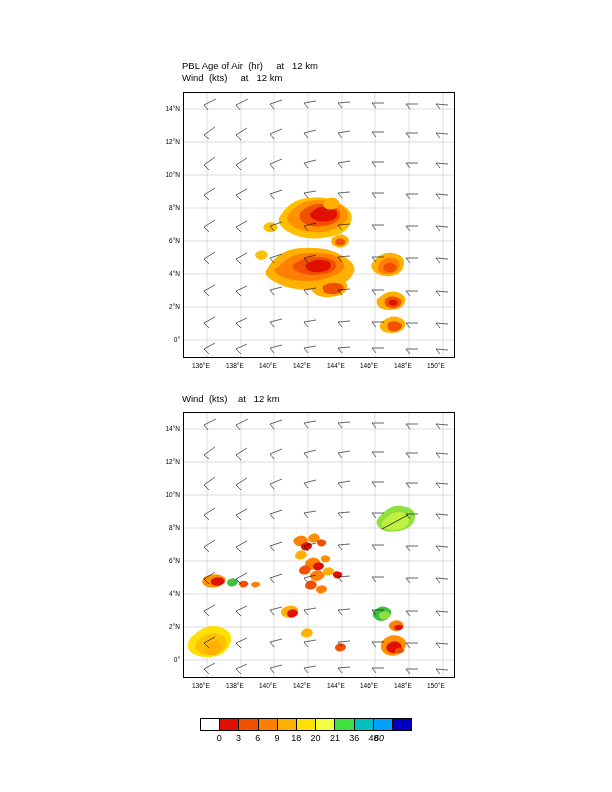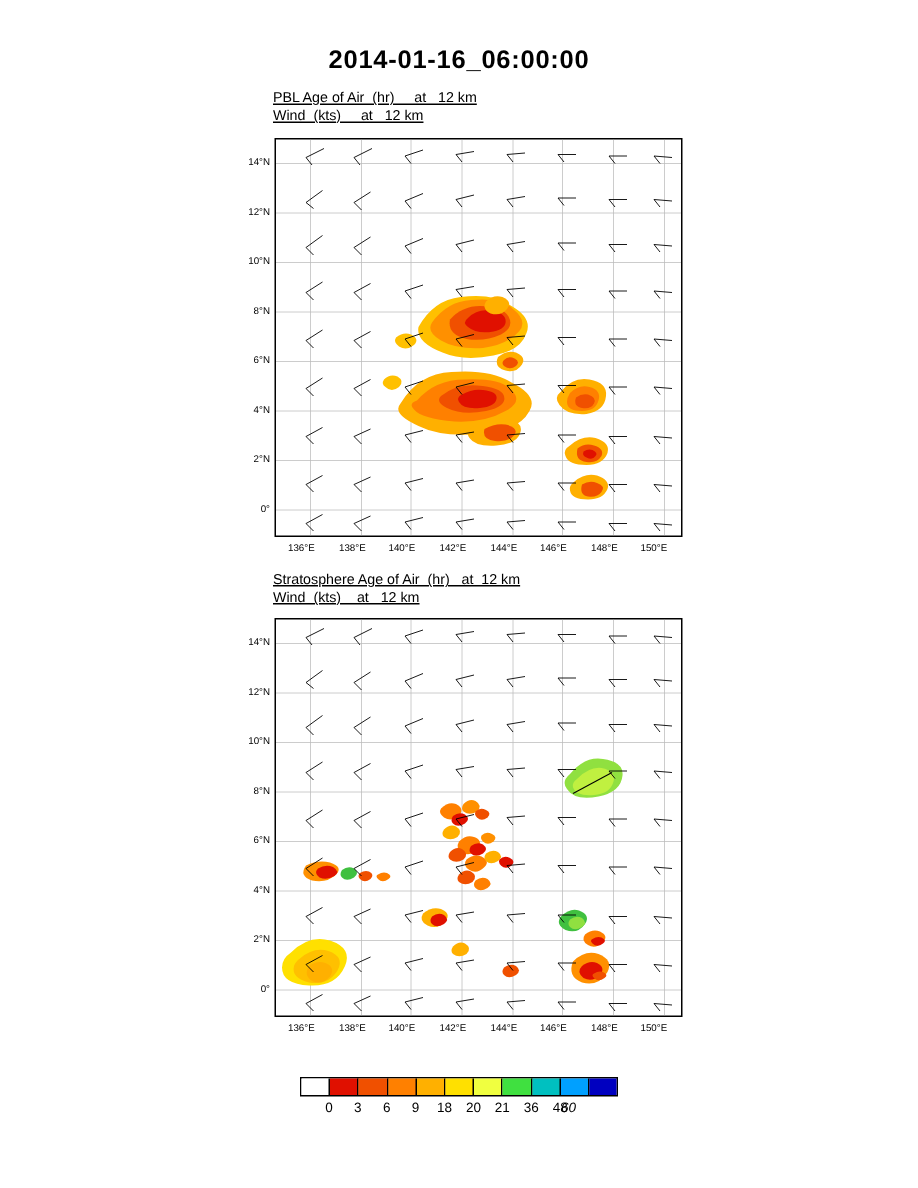--- a/index.html
+++ b/index.html
@@ -29,21 +29,20 @@
     text-align: center;
     font-size: 17px;
     font-weight: bold;
     letter-spacing: 0.5px;
   }
   .panel-caption {
     position: absolute;
     font-size: 9.5px;
     white-space: pre;
     line-height: 12px;
-    text-decoration: underline;
   }
   .panel {
     position: absolute;
     border: 1px solid #000000;
     box-sizing: border-box;
     background: #ffffff;
     overflow: hidden;
   }
   .panel svg {
     display: block;
@@ -92,21 +91,20 @@
     position: absolute;
     font-size: 9px;
     transform: translateX(-50%);
   }
 </style>
 </head>
 <body>
 
 <div id="page">
 
-  <div class="main-title">2014-01-16_06:00:00</div>
 
   <div class="panel-caption" style="left:182px; top:60px;">PBL Age of Air  (hr)     at   12 km</div>
   <div class="panel-caption" style="left:182px; top:72px;">Wind  (kts)     at   12 km</div>
 
   <div class="panel" id="panel1" style="left:183px; top:92px; width:272px; height:266px;">
     <svg width="270" height="264" viewBox="0 0 270 264" xmlns="http://www.w3.org/2000/svg">
 
       <g stroke="#bbbbbb" stroke-width="0.5">
         <line x1="23" y1="0" x2="23" y2="264"></line>
         <line x1="57" y1="0" x2="57" y2="264"></line>
@@ -472,21 +470,20 @@
 
   <div class="axis-label" style="left:192px; top:362px;">136°E</div>
   <div class="axis-label" style="left:226px; top:362px;">138°E</div>
   <div class="axis-label" style="left:259px; top:362px;">140°E</div>
   <div class="axis-label" style="left:293px; top:362px;">142°E</div>
   <div class="axis-label" style="left:327px; top:362px;">144°E</div>
   <div class="axis-label" style="left:360px; top:362px;">146°E</div>
   <div class="axis-label" style="left:394px; top:362px;">148°E</div>
   <div class="axis-label" style="left:427px; top:362px;">150°E</div>
 
-  <div class="panel-caption" style="left:182px; top:381px;">Stratosphere Age of Air  (hr)   at  12 km</div>
   <div class="panel-caption" style="left:182px; top:393px;">Wind  (kts)    at   12 km</div>
 
   <div class="panel" id="panel2" style="left:183px; top:412px; width:272px; height:266px;">
     <svg width="270" height="264" viewBox="0 0 270 264" xmlns="http://www.w3.org/2000/svg">
       <g stroke="#bbbbbb" stroke-width="0.5">
         <line x1="23" y1="0" x2="23" y2="264"></line>
         <line x1="57" y1="0" x2="57" y2="264"></line>
         <line x1="90" y1="0" x2="90" y2="264"></line>
         <line x1="124" y1="0" x2="124" y2="264"></line>
         <line x1="158" y1="0" x2="158" y2="264"></line>

